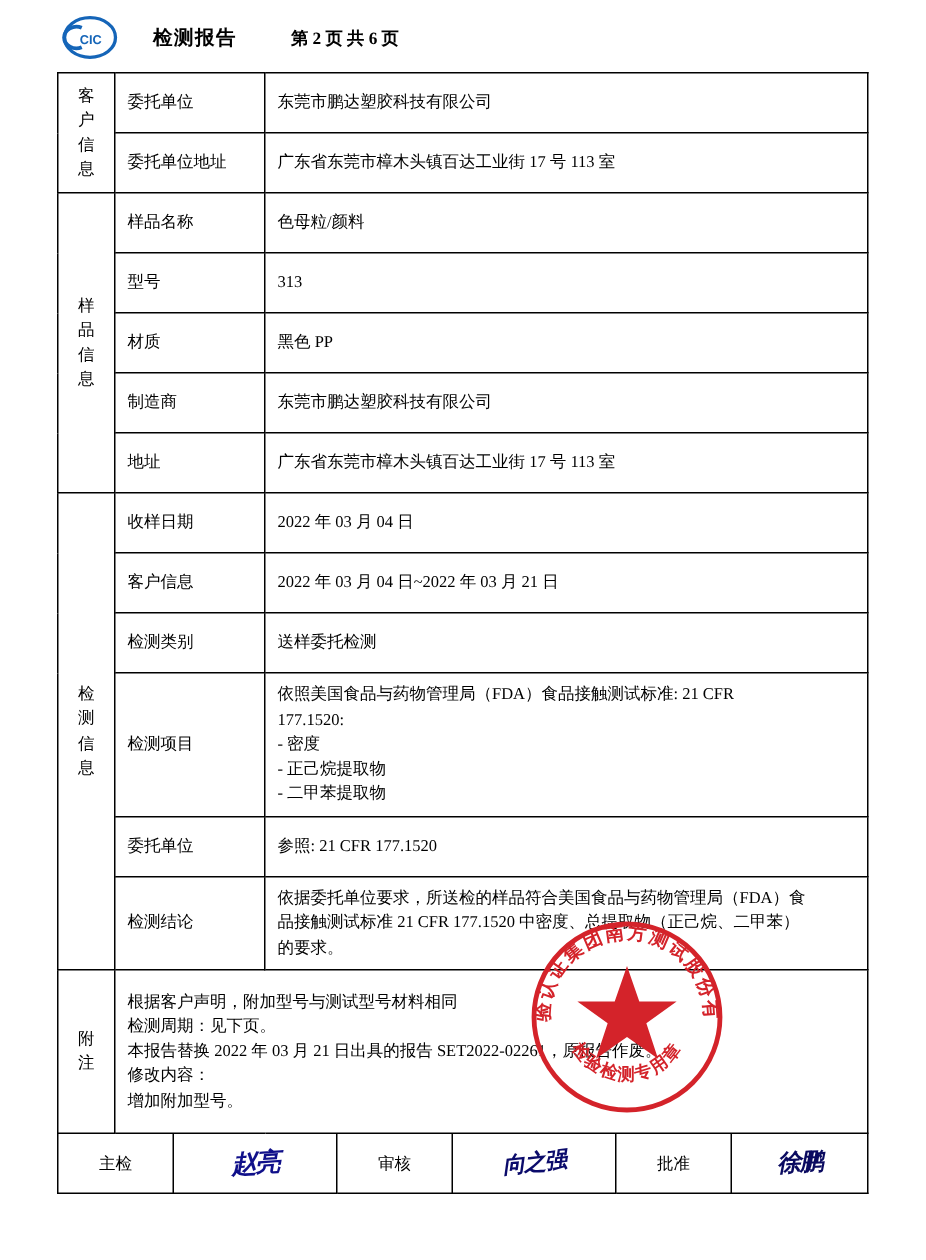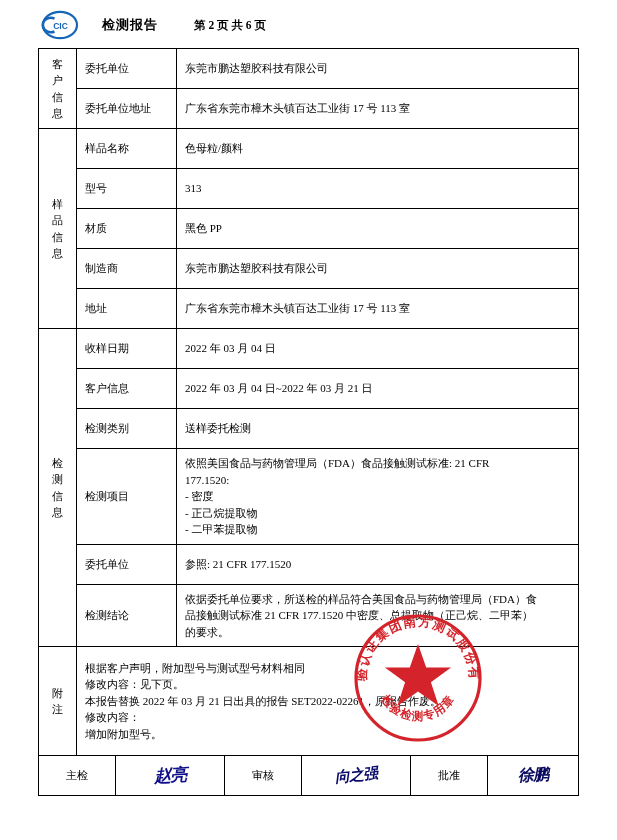--- a/index.html
+++ b/index.html
@@ -260,21 +260,21 @@
           <span class="ln">的要求。</span>
         </td>
       </tr>
 
       <tr>
         <td class="sec">
           <span class="ln">附注</span>
         </td>
         <td class="remark-val" colspan="2">
           <span class="ln">根据客户声明，附加型号与测试型号材料相同</span>
-          <span class="ln">修改内容：见下页。</span>
+          <span class="ln">检测周期：见下页。</span>
           <span class="ln">本报告替换 2022 年 03 月 21 日出具的报告 SET2022-02261，原报告作废。</span>
           <span class="ln">修改内容：</span>
           <span class="ln">增加附加型号。</span>
         </td>
       </tr>
     </tbody>
   </table>
 
   <div class="sig-wrap">
     <table class="sig">

